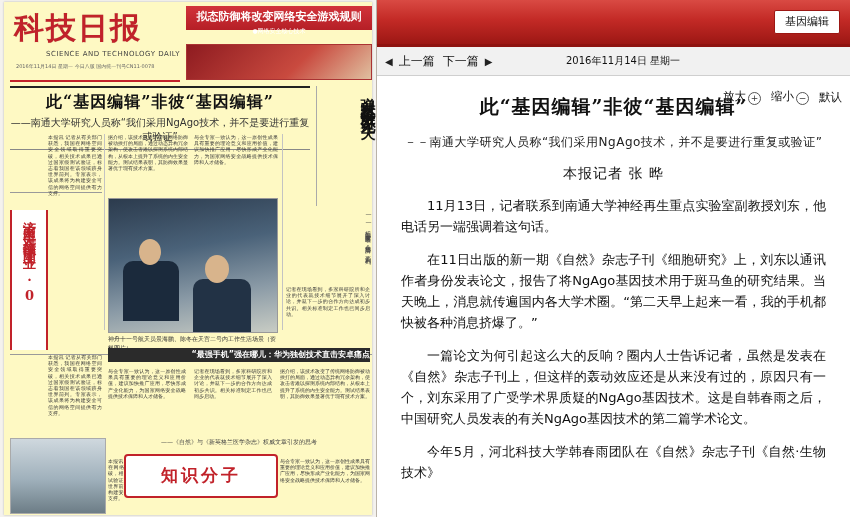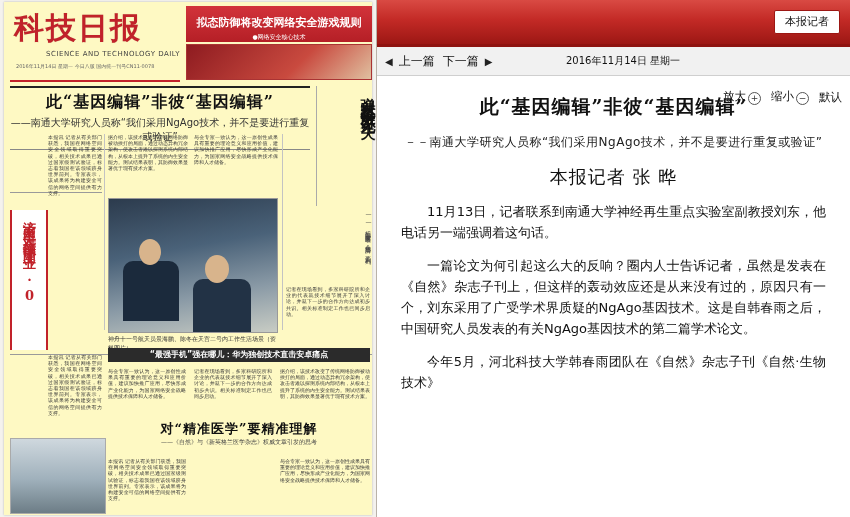--- a/index.html
+++ b/index.html
@@ -68,28 +68,28 @@
   .mast-date {
     font-size: 5px;
     color: #666;
     padding-left: 6px;
     margin-top: 5px;
   }
   .mast-red-block {
     position: absolute;
     left: 182px; top: 4px;
     width: 186px;
-    height: 36px;
+    height: 24px;
     background: linear-gradient(180deg,#d2333a 0%, #b51f26 100%);
     color: #fff;
     font-size: 11px;
     font-weight: bold;
     text-align: center;
     line-height: 18px;
-    padding-top: 8px;
+    padding-top: 2px;
     box-sizing: border-box;
   }
   .mast-red-block .sub {
     font-size: 6px;
     font-weight: normal;
     line-height: 10px;
   }
   .mast-thumb {
     position: absolute;
     left: 182px; top: 42px;
@@ -223,21 +223,21 @@
     position: absolute;
     background: #c3c3c3;
     width: 1px;
   }
   .sub-head-box {
     position: absolute;
     background: #2b2b2b;
     color: #fff;
     font-size: 8px;
     font-weight: bold;
-    text-align: center;
+    text-align: right;
     line-height: 14px;
     height: 14px;
   }
   .mid-head {
     position: absolute;
     font-family: "DejaVu Serif", "Liberation Serif", serif;
     font-weight: bold;
     font-size: 13px;
     color: #111;
     text-align: center;
@@ -381,21 +381,21 @@
   }
   .art-sub {
     text-align: center;
     font-size: 12px;
     color: #222;
     margin-top: 14px;
     letter-spacing: .5px;
   }
   .art-byline {
     text-align: center;
-    font-size: 18px;
+    font-size: 14px;
     color: #111;
     margin-top: 14px;
     letter-spacing: 1px;
   }
   .art-body p {
     font-size: 13px;
     line-height: 21px;
     color: #111;
     margin: 12px 0 0 0;
     text-indent: 26px;
@@ -446,38 +446,38 @@
       <div class="news-photo">
         <div class="suit1"></div>
           <div class="suit2"></div>
         <div class="astro a1"></div>
           <div class="astro a2"></div>
       </div>
       <div class="photo-cap">神舟十一号航天员景海鹏、陈冬在天宫二号内工作生活场景（资料图片）</div>
 
       <div class="sub-head-box" style="left:104px; top:346px; width:262px;">“最强手机”强在哪儿：华为独创技术直击安卓痛点</div>
 
-      <div class="mid-head" style="left:104px; top:418px; width:262px;">对“精准医学”要精准理解</div>
       <div class="mid-head-sub" style="left:104px; top:436px; width:262px;">——《自然》与《新英格兰医学杂志》权威文章引发的思考</div>
 
       <div class="col" style="left:104px; top:366px; width:78px; height:48px;">与会专家一致认为，这一原创性成果具有重要的理论意义和应用价值，建议加快推广应用，尽快形成产业化能力，为国家网络安全战略提供技术保障和人才储备。</div>
       <div class="col" style="left:190px; top:366px; width:78px; height:48px;">记者在现场看到，多家科研院所和企业的代表就技术细节展开了深入讨论，并就下一步的合作方向达成初步共识。相关标准制定工作也已同步启动。</div>
       <div class="col" style="left:276px; top:366px; width:90px; height:48px;">据介绍，该技术改变了传统网络防御被动挨打的局面，通过动态异构冗余架构，使攻击者难以探测系统内部结构，从根本上提升了系统的内生安全能力。测试结果表明，其防御效果显著优于现有技术方案。</div>
       <div class="col" style="left:104px; top:456px; width:78px; height:54px;">本报讯 记者从有关部门获悉，我国在网络空间安全领域取得重要突破，相关技术成果已通过国家级测试验证，标志着我国在该领域跻身世界前列。专家表示，该成果将为构建安全可信的网络空间提供有力支撑。</div>
       <div class="col" style="left:276px; top:456px; width:90px; height:54px;">与会专家一致认为，这一原创性成果具有重要的理论意义和应用价值，建议加快推广应用，尽快形成产业化能力，为国家网络安全战略提供技术保障和人才储备。</div>
 
       <div class="bottom-photo"></div>
+      <div class="stamp-circle">知识分子</div>
     </div>
   </div>
 
   <div class="reader">
 
     <div class="red-header"></div>
     <div class="red-header-stripe"></div>
-    <div class="nav-btn">本报记者</div>
+    <div class="nav-btn">基因编辑</div>
 
     <div class="toolbar">
       <div class="tb-left">
         <span class="tb-arrow">◀</span>
         <span class="tb-link">上一篇</span>
         <span class="tb-link">下一篇</span>
         <span class="tb-arrow">▶</span>
       </div>
       <div class="tb-date">2016年11月14日 星期一</div>
       <div class="tb-right">
@@ -486,19 +486,20 @@
         <span class="item">默认</span>
       </div>
     </div>
 
     <div class="article">
       <div class="art-title">此“基因编辑”非彼“基因编辑”</div>
       <div class="art-sub">－－南通大学研究人员称“我们采用NgAgo技术，并不是要进行重复或验证”</div>
       <div class="art-byline">本报记者 张 晔</div>
       <div class="art-body">
         <p>11月13日，记者联系到南通大学神经再生重点实验室副教授刘东，他电话另一端强调着这句话。</p>
+        <p>在11日出版的新一期《自然》杂志子刊《细胞研究》上，刘东以通讯作者身份发表论文，报告了将NgAgo基因技术用于斑马鱼的研究结果。当天晚上，消息就传遍国内各大学术圈。“第二天早上起来一看，我的手机都快被各种消息挤爆了。”</p>
         <p>一篇论文为何引起这么大的反响？圈内人士告诉记者，虽然是发表在《自然》杂志子刊上，但这样的轰动效应还是从来没有过的，原因只有一个，刘东采用了广受学术界质疑的NgAgo基因技术。这是自韩春雨之后，中国研究人员发表的有关NgAgo基因技术的第二篇学术论文。</p>
         <p>今年5月，河北科技大学韩春雨团队在《自然》杂志子刊《自然·生物技术》</p>
       </div>
     </div>
   </div>
 
 </div>
 
 </body></html>

